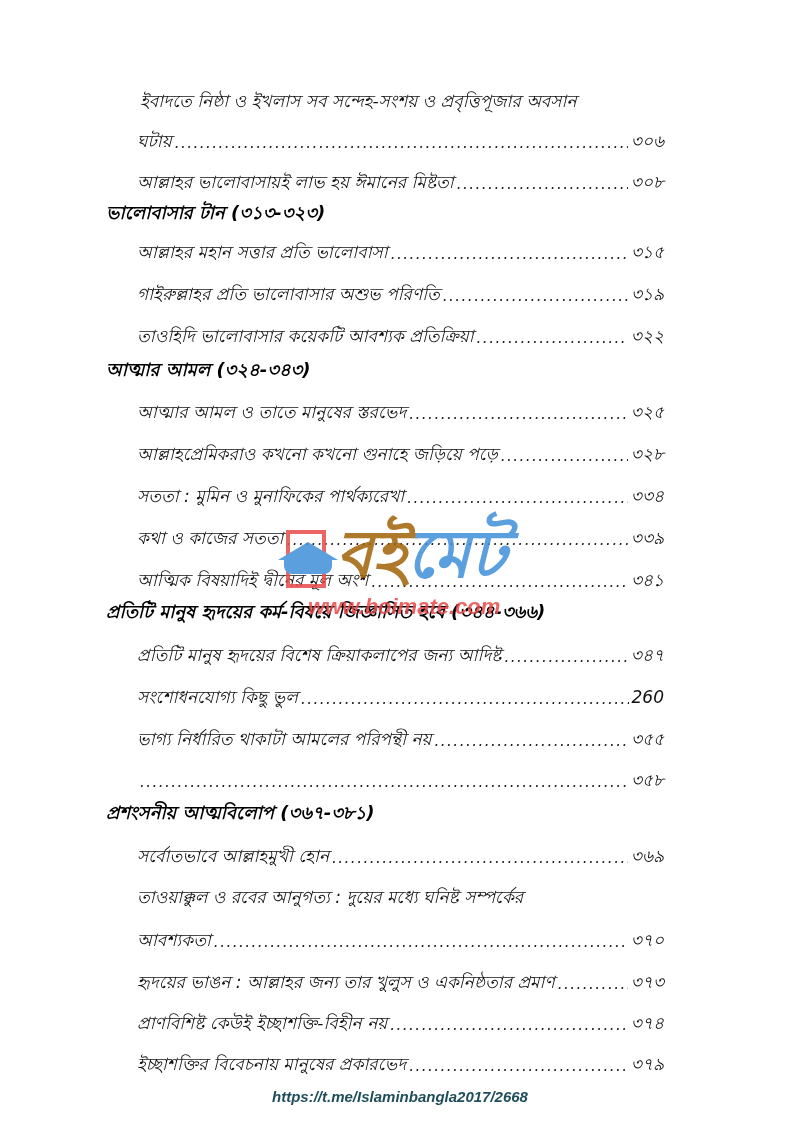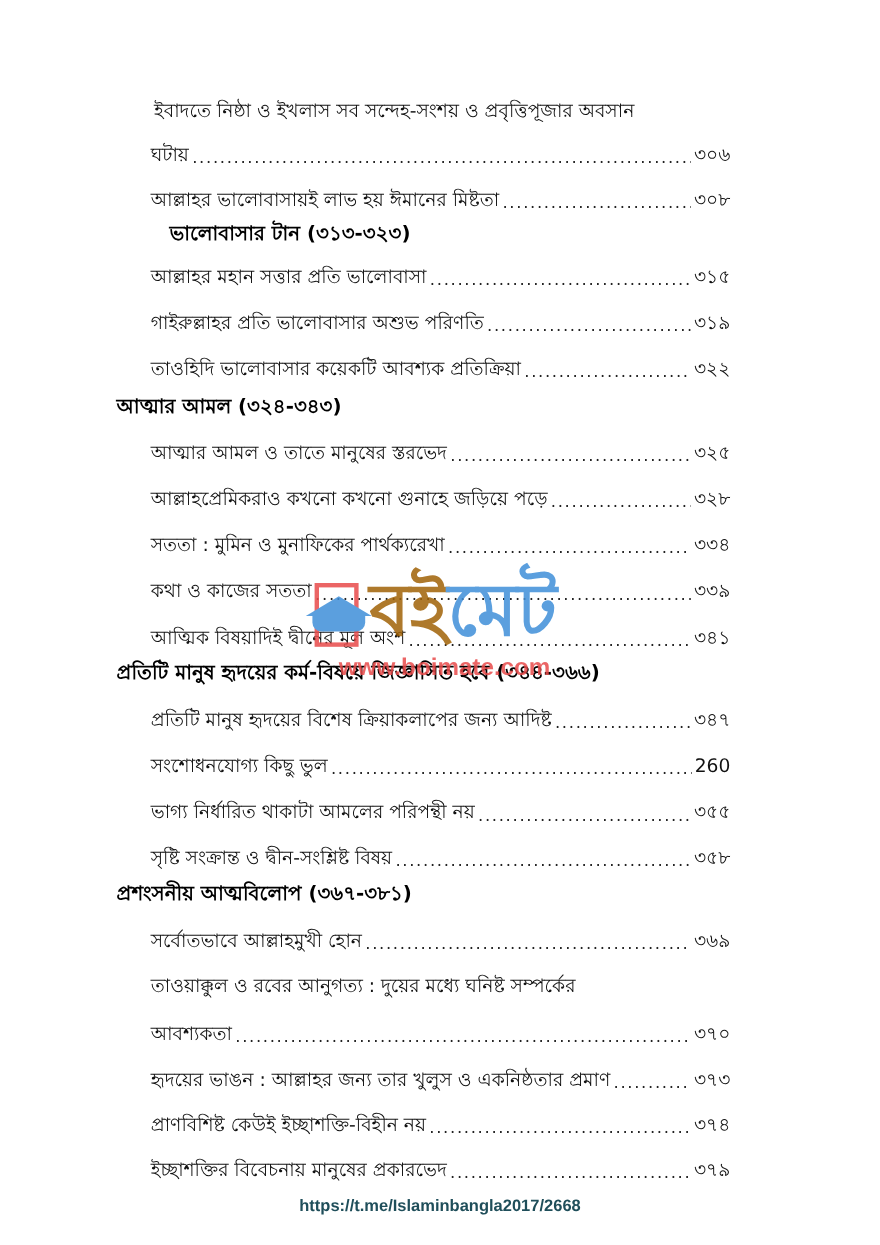--- a/index.html
+++ b/index.html
@@ -13,20 +13,21 @@
       position: relative;
       overflow: hidden;
       font-family: "DejaVu Sans", sans-serif;
       color: #111111;
     }
     .page {
       position: absolute;
       left: 0; top: 0;
       width: 800px;
       height: 1132px;
+      font-style: italic;
     }
     .line {
       position: absolute;
       left: 137px;
       width: 527px;
       height: 30px;
       display: flex;
       align-items: flex-end;
       font-size: 17px;
       line-height: 22px;
@@ -154,21 +155,21 @@
     <span class="leader"></span>
     <span class="page-num">৩০৬</span>
   </div>
 
   <div class="line" style="top:163px;">
     <span class="title">আল্লাহর ভালোবাসায়ই লাভ হয় ঈমানের মিষ্টতা</span>
     <span class="leader"></span>
     <span class="page-num">৩০৮</span>
   </div>
 
-  <div class="heading" style="top:198px;margin-left:48px;">ভালোবাসার টান (৩১৩-৩২৩)</div>
+  <div class="heading" style="top:198px;">ভালোবাসার টান (৩১৩-৩২৩)</div>
   <div class="line" style="top:233px;">
     <span class="title">আল্লাহর মহান সত্তার প্রতি ভালোবাসা</span>
     <span class="leader"></span>
     <span class="page-num">৩১৫</span>
   </div>
   <div class="line" style="top:275px;">
     <span class="title">গাইরুল্লাহর প্রতি ভালোবাসার অশুভ পরিণতি</span>
     <span class="leader"></span>
     <span class="page-num">৩১৯</span>
   </div>
@@ -215,21 +216,20 @@
     <span class="title">সংশোধনযোগ্য কিছু ভুল</span>
     <span class="leader"></span>
     <span class="page-num">260</span>
   </div>
   <div class="line" style="top:720px;">
     <span class="title">ভাগ্য নির্ধারিত থাকাটা আমলের পরিপন্থী নয়</span>
     <span class="leader"></span>
     <span class="page-num">৩৫৫</span>
   </div>
   <div class="line" style="top:761px;">
-    <span class="title">সৃষ্টি সংক্রান্ত ও দ্বীন-সংশ্লিষ্ট বিষয়</span>
     <span class="leader"></span>
     <span class="page-num">৩৫৮</span>
   </div>
 
   <div class="heading" style="top:798px;">প্রশংসনীয় আত্মবিলোপ (৩৬৭-৩৮১)</div>
   <div class="line" style="top:837px;justify-content:center;">
     <span class="title">সর্বোতভাবে আল্লাহমুখী হোন</span>
     <span class="leader"></span>
     <span class="page-num">৩৬৯</span>
   </div>

